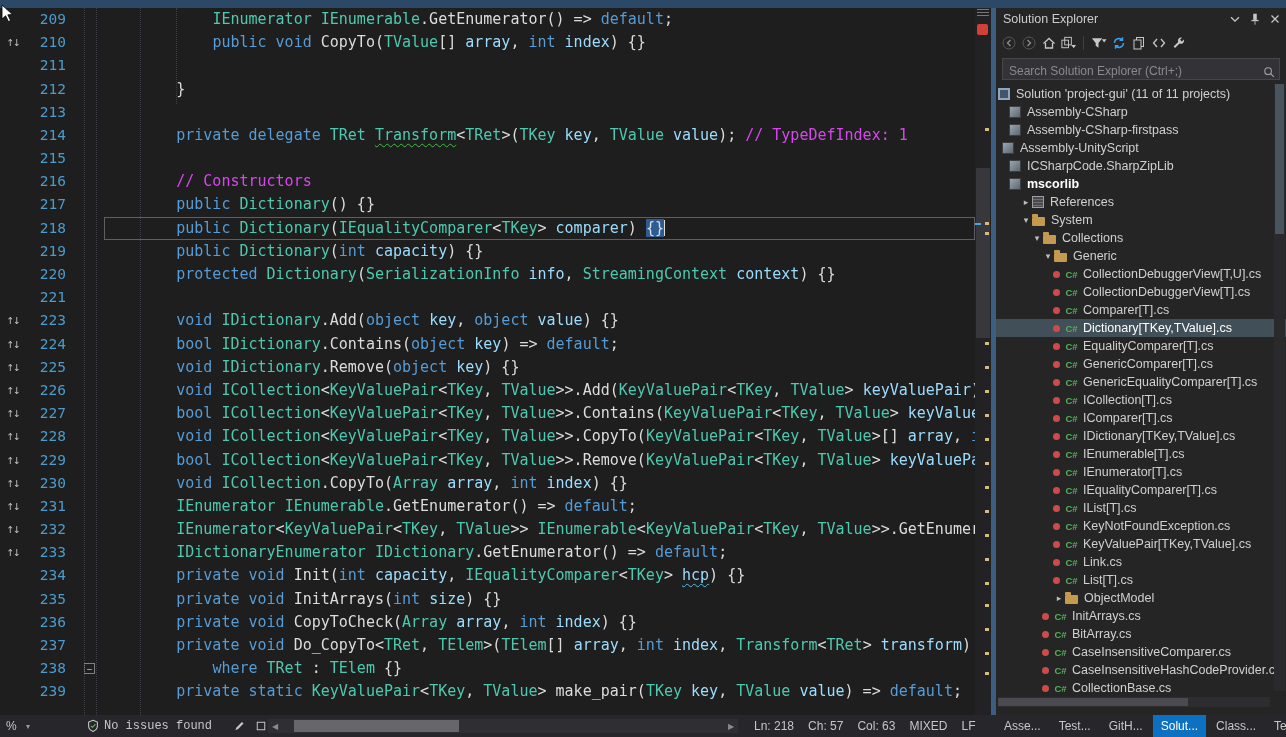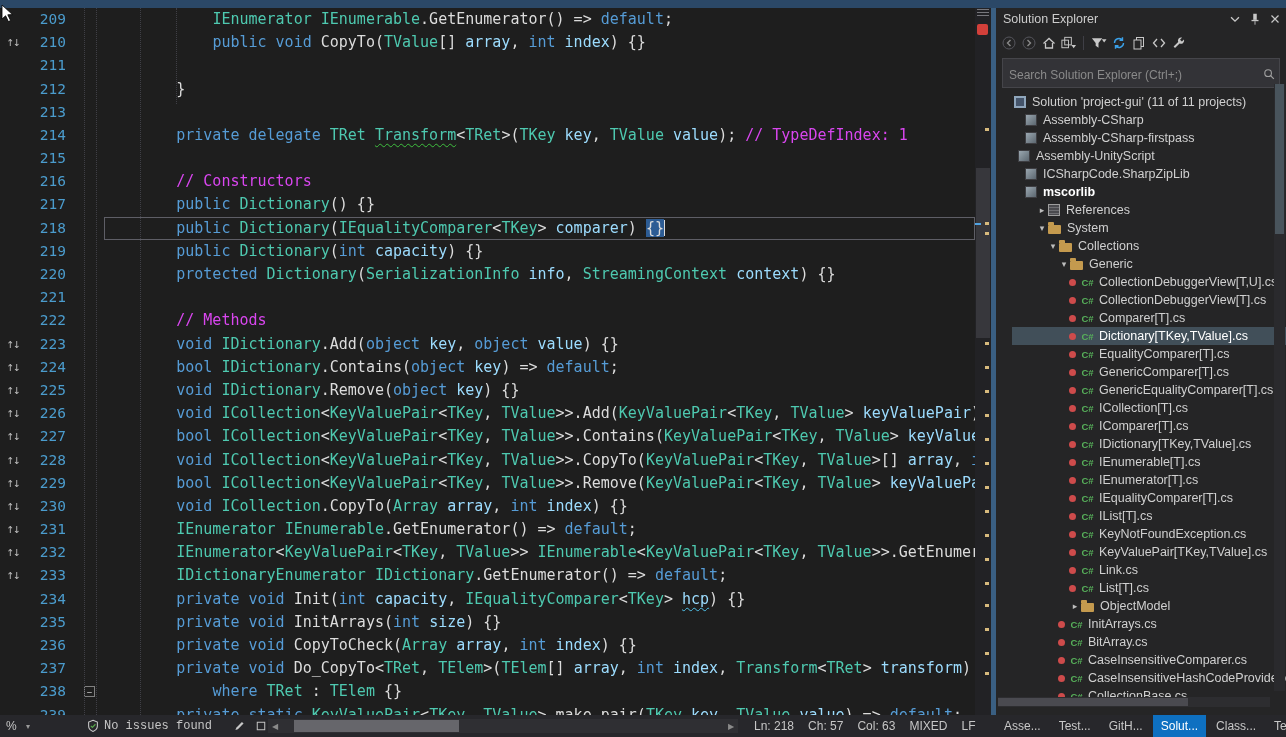--- a/index.html
+++ b/index.html
@@ -46,27 +46,27 @@
   #sepanel{position:absolute;left:996px;top:8px;width:290px;height:707px;background:#252526;
            display:flex;flex-direction:column;color:#CCCCCC;}
   .p-title{height:22px;flex:none;display:flex;align-items:center;padding:0 4px 0 7px;font-size:12.5px;}
   .p-title .ttl{flex:1;}
   .t-icons{display:flex;gap:6px;align-items:center;}
   .t-icons span{width:14px;height:14px;display:inline-flex;}
   .p-toolbar{height:26px;flex:none;display:flex;align-items:center;gap:3px;padding:0 4px;}
   .tb-icon{width:17px;height:17px;display:inline-flex;align-items:center;justify-content:center;}
   .tb-sep{width:1px;height:14px;background:#3F3F46;margin:0 3px;}
   .p-search{height:20px;flex:none;margin:2px 6px 3px 6px;background:#333337;border:1px solid #45454A;
-            display:flex;align-items:flex-start;padding:8px 3px 0 4px;}
+            display:flex;align-items:flex-end;padding:0 3px 0 4px;}
   .p-search input{flex:1;background:transparent;border:0;outline:0;color:#BBBBBB;font-size:12px;
                   font-family:"Liberation Sans",sans-serif;}
   .p-search input::placeholder{color:#8A8A8A;}
   .s-icon{width:14px;height:14px;display:inline-flex;}
   .p-tree{flex:1;overflow:hidden;position:relative;padding-top:2px;}
-  .trow{height:18px;display:flex;align-items:center;font-size:12.5px;color:#D0D0D0;white-space:nowrap;margin-left:16px;}
+  .trow{height:18px;display:flex;align-items:center;font-size:12.5px;color:#D0D0D0;white-space:nowrap;}
   .trow.sel-row{background:#414F59;color:#FFFFFF;}
   .trow.bold{font-weight:bold;color:#FFFFFF;}
   .arr{width:12px;flex:none;font-size:9px;color:#BDBDBD;text-align:center;}
   .i-dot{width:7px;height:7px;border-radius:50%;background:#CE4B4B;flex:none;margin-right:4px;}
   .i-cs{width:15px;flex:none;color:#57B05A;font-weight:bold;font-size:9.5px;margin-right:4px;text-align:center;}
   .i-folder{width:13px;height:9px;background:#C49A4E;border-radius:1px;position:relative;flex:none;
             margin:3px 6px 0 0;}
   .i-folder::before{content:"";position:absolute;left:0;top:-3px;width:6px;height:3px;background:#C49A4E;
             border-radius:1px 1px 0 0;}
   .i-project{width:12px;height:12px;flex:none;margin-right:6px;border:1px solid #3E3E42;box-sizing:border-box;
@@ -115,21 +115,20 @@
         <div class="code-line"><div class="c-margin"></div><div class="c-num">212</div><div class="c-out"></div><div class="c-code"><span class="pl">        }</span></div></div>
         <div class="code-line"><div class="c-margin"></div><div class="c-num">213</div><div class="c-out"></div><div class="c-code"></div></div>
         <div class="code-line"><div class="c-margin"></div><div class="c-num">214</div><div class="c-out"></div><div class="c-code"><span class="pl">        </span><span class="kw">private</span><span class="pl"> </span><span class="kw">delegate</span><span class="pl"> </span><span class="ty">TRet</span><span class="pl"> </span><span class="ty sqg">Transform</span><span class="pl">&lt;</span><span class="ty">TRet</span><span class="pl">&gt;(</span><span class="ty">TKey</span><span class="pl"> </span><span class="pm">key</span><span class="pl">, </span><span class="ty">TValue</span><span class="pl"> </span><span class="pm">value</span><span class="pl">); </span><span class="cm">// TypeDefIndex: 1</span></div></div>
         <div class="code-line"><div class="c-margin"></div><div class="c-num">215</div><div class="c-out"></div><div class="c-code"></div></div>
         <div class="code-line"><div class="c-margin"></div><div class="c-num">216</div><div class="c-out"></div><div class="c-code"><span class="pl">        </span><span class="cm">// Constructors</span></div></div>
         <div class="code-line"><div class="c-margin"></div><div class="c-num">217</div><div class="c-out"></div><div class="c-code"><span class="pl">        </span><span class="kw">public</span><span class="pl"> </span><span class="ty">Dictionary</span><span class="pl">() {}</span></div></div>
         <div class="code-line cur"><div class="c-margin"></div><div class="c-num">218</div><div class="c-out"></div><div class="c-code"><span class="pl">        </span><span class="kw">public</span><span class="pl"> </span><span class="ty">Dictionary</span><span class="pl">(</span><span class="ty">IEqualityComparer</span><span class="pl">&lt;</span><span class="ty">TKey</span><span class="pl">&gt; </span><span class="pm">comparer</span><span class="pl">) </span><span class="pl sel">{}</span><span class="caret"></span></div></div>
         <div class="code-line"><div class="c-margin"></div><div class="c-num">219</div><div class="c-out"></div><div class="c-code"><span class="pl">        </span><span class="kw">public</span><span class="pl"> </span><span class="ty">Dictionary</span><span class="pl">(</span><span class="kw">int</span><span class="pl"> </span><span class="pm">capacity</span><span class="pl">) {}</span></div></div>
         <div class="code-line"><div class="c-margin"></div><div class="c-num">220</div><div class="c-out"></div><div class="c-code"><span class="pl">        </span><span class="kw">protected</span><span class="pl"> </span><span class="ty">Dictionary</span><span class="pl">(</span><span class="ty">SerializationInfo</span><span class="pl"> </span><span class="pm">info</span><span class="pl">, </span><span class="ty">StreamingContext</span><span class="pl"> </span><span class="pm">context</span><span class="pl">) {}</span></div></div>
         <div class="code-line"><div class="c-margin"></div><div class="c-num">221</div><div class="c-out"></div><div class="c-code"></div></div>
-        <div class="code-line"><div class="c-margin"></div><div class="c-num">222</div><div class="c-out"></div><div class="c-code"><span class="pl">        </span><span class="cm">// Methods</span></div></div>
         <div class="code-line"><div class="c-margin"><span class="updown">↑↓</span></div><div class="c-num">223</div><div class="c-out"></div><div class="c-code"><span class="pl">        </span><span class="kw">void</span><span class="pl"> </span><span class="ty">IDictionary</span><span class="pl">.Add(</span><span class="kw">object</span><span class="pl"> </span><span class="pm">key</span><span class="pl">, </span><span class="kw">object</span><span class="pl"> </span><span class="pm">value</span><span class="pl">) {}</span></div></div>
         <div class="code-line"><div class="c-margin"><span class="updown">↑↓</span></div><div class="c-num">224</div><div class="c-out"></div><div class="c-code"><span class="pl">        </span><span class="kw">bool</span><span class="pl"> </span><span class="ty">IDictionary</span><span class="pl">.Contains(</span><span class="kw">object</span><span class="pl"> </span><span class="pm">key</span><span class="pl">) =&gt; </span><span class="kw">default</span><span class="pl">;</span></div></div>
         <div class="code-line"><div class="c-margin"><span class="updown">↑↓</span></div><div class="c-num">225</div><div class="c-out"></div><div class="c-code"><span class="pl">        </span><span class="kw">void</span><span class="pl"> </span><span class="ty">IDictionary</span><span class="pl">.Remove(</span><span class="kw">object</span><span class="pl"> </span><span class="pm">key</span><span class="pl">) {}</span></div></div>
         <div class="code-line"><div class="c-margin"><span class="updown">↑↓</span></div><div class="c-num">226</div><div class="c-out"></div><div class="c-code"><span class="pl">        </span><span class="kw">void</span><span class="pl"> </span><span class="ty">ICollection</span><span class="pl">&lt;</span><span class="ty">KeyValuePair</span><span class="pl">&lt;</span><span class="ty">TKey</span><span class="pl">, </span><span class="ty">TValue</span><span class="pl">&gt;&gt;.Add(</span><span class="ty">KeyValuePair</span><span class="pl">&lt;</span><span class="ty">TKey</span><span class="pl">, </span><span class="ty">TValue</span><span class="pl">&gt; </span><span class="pm">keyValuePair</span><span class="pl">) {}</span></div></div>
         <div class="code-line"><div class="c-margin"><span class="updown">↑↓</span></div><div class="c-num">227</div><div class="c-out"></div><div class="c-code"><span class="pl">        </span><span class="kw">bool</span><span class="pl"> </span><span class="ty">ICollection</span><span class="pl">&lt;</span><span class="ty">KeyValuePair</span><span class="pl">&lt;</span><span class="ty">TKey</span><span class="pl">, </span><span class="ty">TValue</span><span class="pl">&gt;&gt;.Contains(</span><span class="ty">KeyValuePair</span><span class="pl">&lt;</span><span class="ty">TKey</span><span class="pl">, </span><span class="ty">TValue</span><span class="pl">&gt; </span><span class="pm">keyValuePair</span></div></div>
         <div class="code-line"><div class="c-margin"><span class="updown">↑↓</span></div><div class="c-num">228</div><div class="c-out"></div><div class="c-code"><span class="pl">        </span><span class="kw">void</span><span class="pl"> </span><span class="ty">ICollection</span><span class="pl">&lt;</span><span class="ty">KeyValuePair</span><span class="pl">&lt;</span><span class="ty">TKey</span><span class="pl">, </span><span class="ty">TValue</span><span class="pl">&gt;&gt;.CopyTo(</span><span class="ty">KeyValuePair</span><span class="pl">&lt;</span><span class="ty">TKey</span><span class="pl">, </span><span class="ty">TValue</span><span class="pl">&gt;[] </span><span class="pm">array</span><span class="pl">, </span><span class="kw">int</span></div></div>
         <div class="code-line"><div class="c-margin"><span class="updown">↑↓</span></div><div class="c-num">229</div><div class="c-out"></div><div class="c-code"><span class="pl">        </span><span class="kw">bool</span><span class="pl"> </span><span class="ty">ICollection</span><span class="pl">&lt;</span><span class="ty">KeyValuePair</span><span class="pl">&lt;</span><span class="ty">TKey</span><span class="pl">, </span><span class="ty">TValue</span><span class="pl">&gt;&gt;.Remove(</span><span class="ty">KeyValuePair</span><span class="pl">&lt;</span><span class="ty">TKey</span><span class="pl">, </span><span class="ty">TValue</span><span class="pl">&gt; </span><span class="pm">keyValuePair</span></div></div>
         <div class="code-line"><div class="c-margin"><span class="updown">↑↓</span></div><div class="c-num">230</div><div class="c-out"></div><div class="c-code"><span class="pl">        </span><span class="kw">void</span><span class="pl"> </span><span class="ty">ICollection</span><span class="pl">.CopyTo(</span><span class="ty">Array</span><span class="pl"> </span><span class="pm">array</span><span class="pl">, </span><span class="kw">int</span><span class="pl"> </span><span class="pm">index</span><span class="pl">) {}</span></div></div>
         <div class="code-line"><div class="c-margin"><span class="updown">↑↓</span></div><div class="c-num">231</div><div class="c-out"></div><div class="c-code"><span class="pl">        </span><span class="ty">IEnumerator</span><span class="pl"> </span><span class="ty">IEnumerable</span><span class="pl">.GetEnumerator() =&gt; </span><span class="kw">default</span><span class="pl">;</span></div></div>
         <div class="code-line"><div class="c-margin"><span class="updown">↑↓</span></div><div class="c-num">232</div><div class="c-out"></div><div class="c-code"><span class="pl">        </span><span class="ty">IEnumerator</span><span class="pl">&lt;</span><span class="ty">KeyValuePair</span><span class="pl">&lt;</span><span class="ty">TKey</span><span class="pl">, </span><span class="ty">TValue</span><span class="pl">&gt;&gt; </span><span class="ty">IEnumerable</span><span class="pl">&lt;</span><span class="ty">KeyValuePair</span><span class="pl">&lt;</span><span class="ty">TKey</span><span class="pl">, </span><span class="ty">TValue</span><span class="pl">&gt;&gt;.GetEnumerator() =&gt; </span></div></div>

